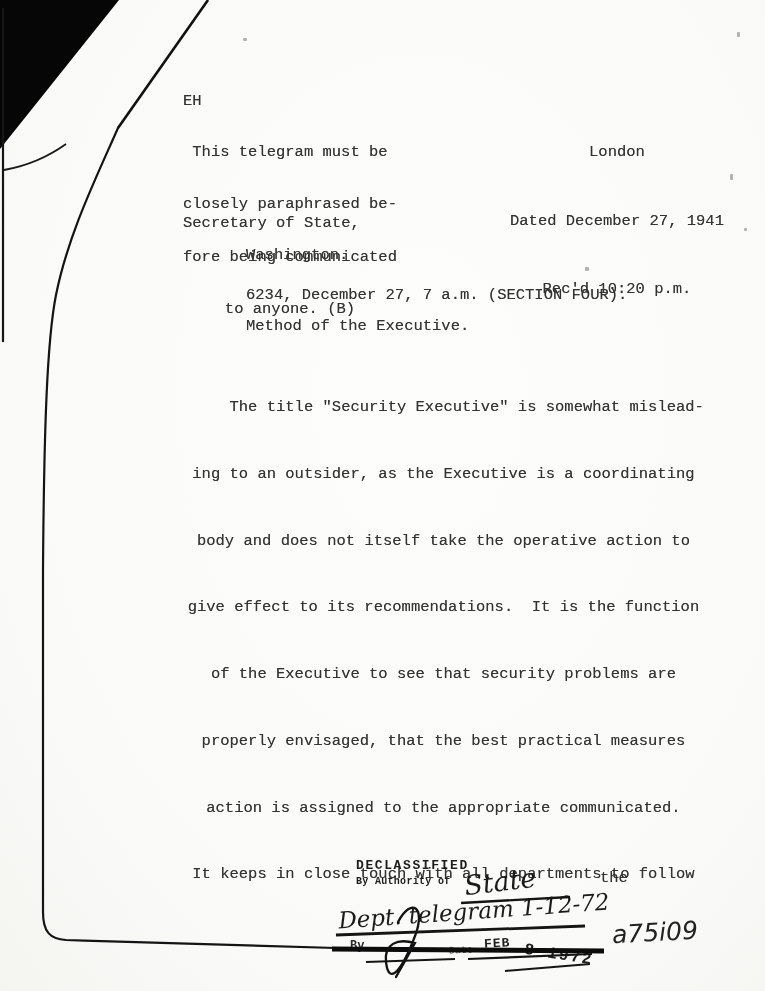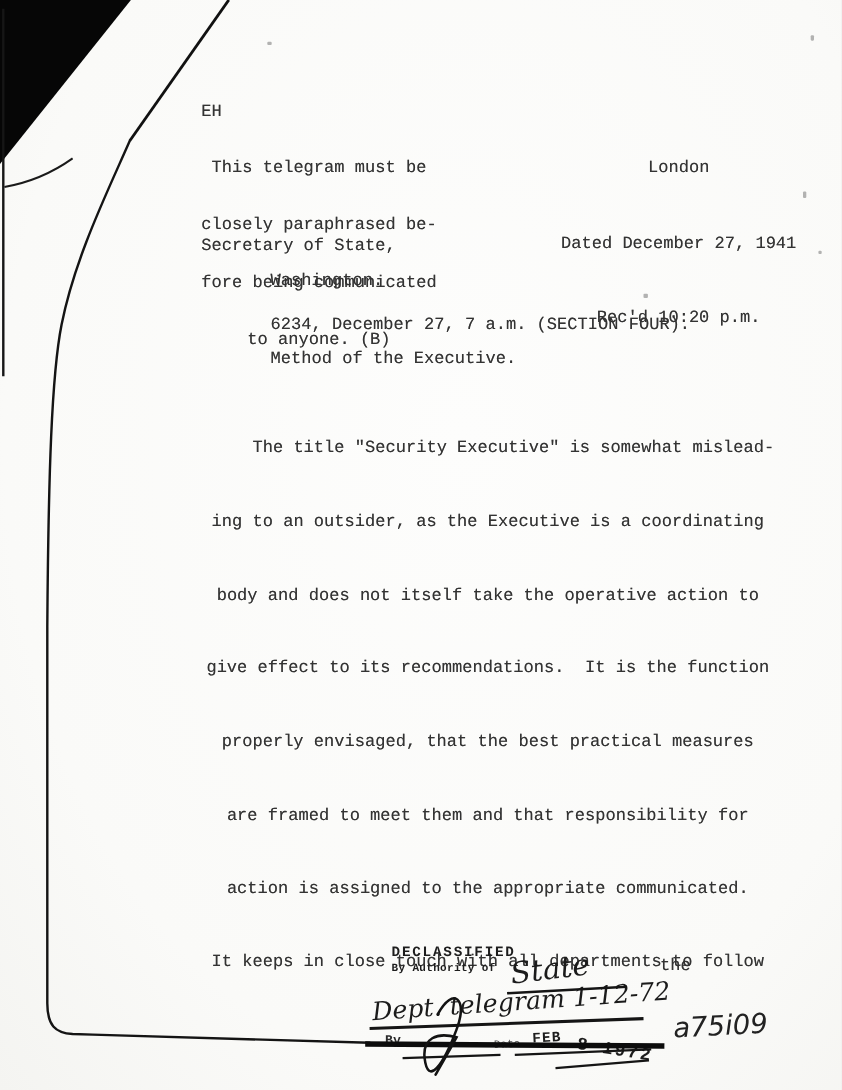--- a/index.html
+++ b/index.html
@@ -72,22 +72,22 @@
   <div class="typed" style="left:246px;top:246px;">Washington.</div>
 
   <div class="typed" style="left:246px;top:286px;">6234, December 27, 7 a.m. (SECTION FOUR).</div>
   <div class="typed" style="left:246px;top:317px;">Method of the Executive.</div>
 
   <div class="typed body-block" style="left:183px;top:356px;">
     <div>     The title "Security Executive" is somewhat mislead-</div>
     <div>ing to an outsider, as the Executive is a coordinating</div>
     <div>body and does not itself take the operative action to</div>
     <div>give effect to its recommendations.  It is the function</div>
+    <div>of the Executive to see that security problems are</div>
     <div>properly envisaged, that the best practical measures</div>
-    <div>are framed to meet them and that responsibility for</div>
     <div>action is assigned to the appropriate communicated.</div>
     <div>It keeps in close touch with all departments to follow</div>
     
     
     
     
     
     
     
     

